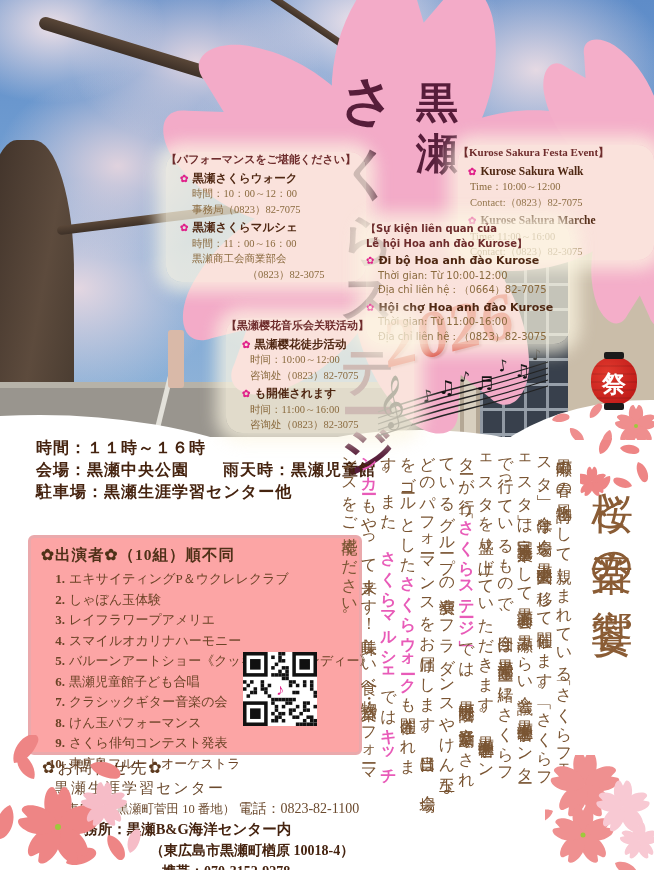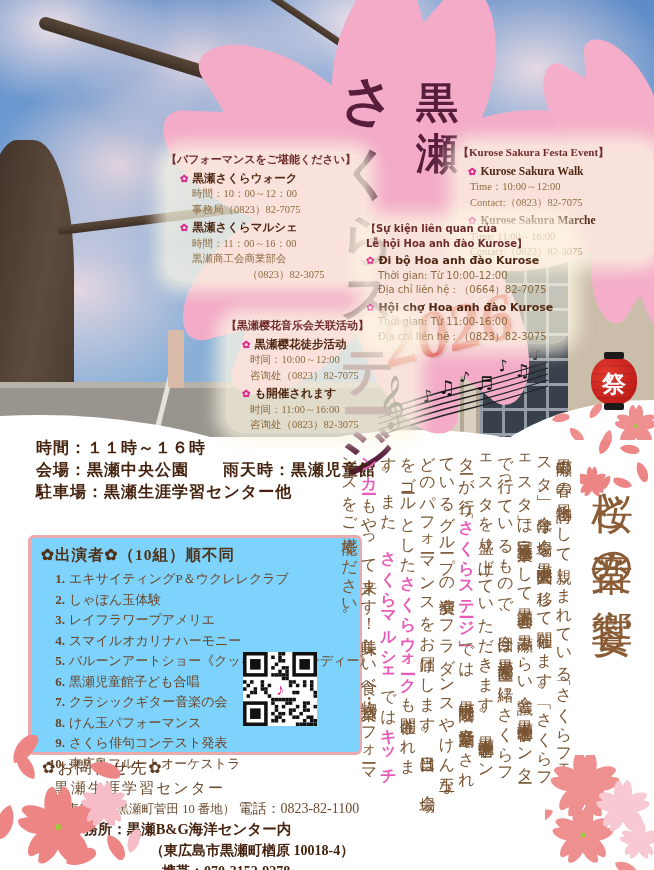--- a/index.html
+++ b/index.html
@@ -75,21 +75,21 @@
   #box-zh .nm{margin-left:16px;}
   #box-zh .dt{margin-left:24px;}
   
   #event{position:absolute;left:36px;top:437px;color:#3a1c0e;}
   #event .date{font-size:21px;font-weight:bold;letter-spacing:3px;border-bottom:3px solid #3a1c0e;
      padding-bottom:1px;display:inline-block;margin-bottom:4px;font-family:"Liberation Serif",serif;}
   #event .ln{font-size:16px;font-weight:bold;letter-spacing:1px;line-height:22px;color:#45230f;
      font-family:"Liberation Serif",serif;}
   
   #performers{position:absolute;left:28px;top:535px;width:334px;height:220px;border:3px solid #eaa9ac;
-     border-radius:6px;background:#7dd3fc;box-sizing:border-box;padding:7px 10px;}
+     border-radius:6px;background:#fca5a5;box-sizing:border-box;padding:7px 10px;}
   #performers .phdr{font-size:15.5px;font-weight:bold;color:#4f3118;letter-spacing:1px;
      font-family:"Liberation Serif",serif;}
   #performers ol{list-style:none;margin:3px 0 0;padding:0;}
   #performers li{font-size:13px;color:#6b4326;line-height:20.5px;white-space:nowrap;
      font-family:"Liberation Serif",serif;}
   #performers .num{display:inline-block;width:24px;text-align:right;font-weight:bold;margin-right:4px;}
   #qr{position:absolute;left:212px;top:114px;width:74px;height:74px;}
   
   #contact{position:absolute;left:42px;top:757px;font-family:"Liberation Serif",serif;}
   #contact .chdr{font-size:16px;color:#5d3a1e;letter-spacing:2px;line-height:21px;}

